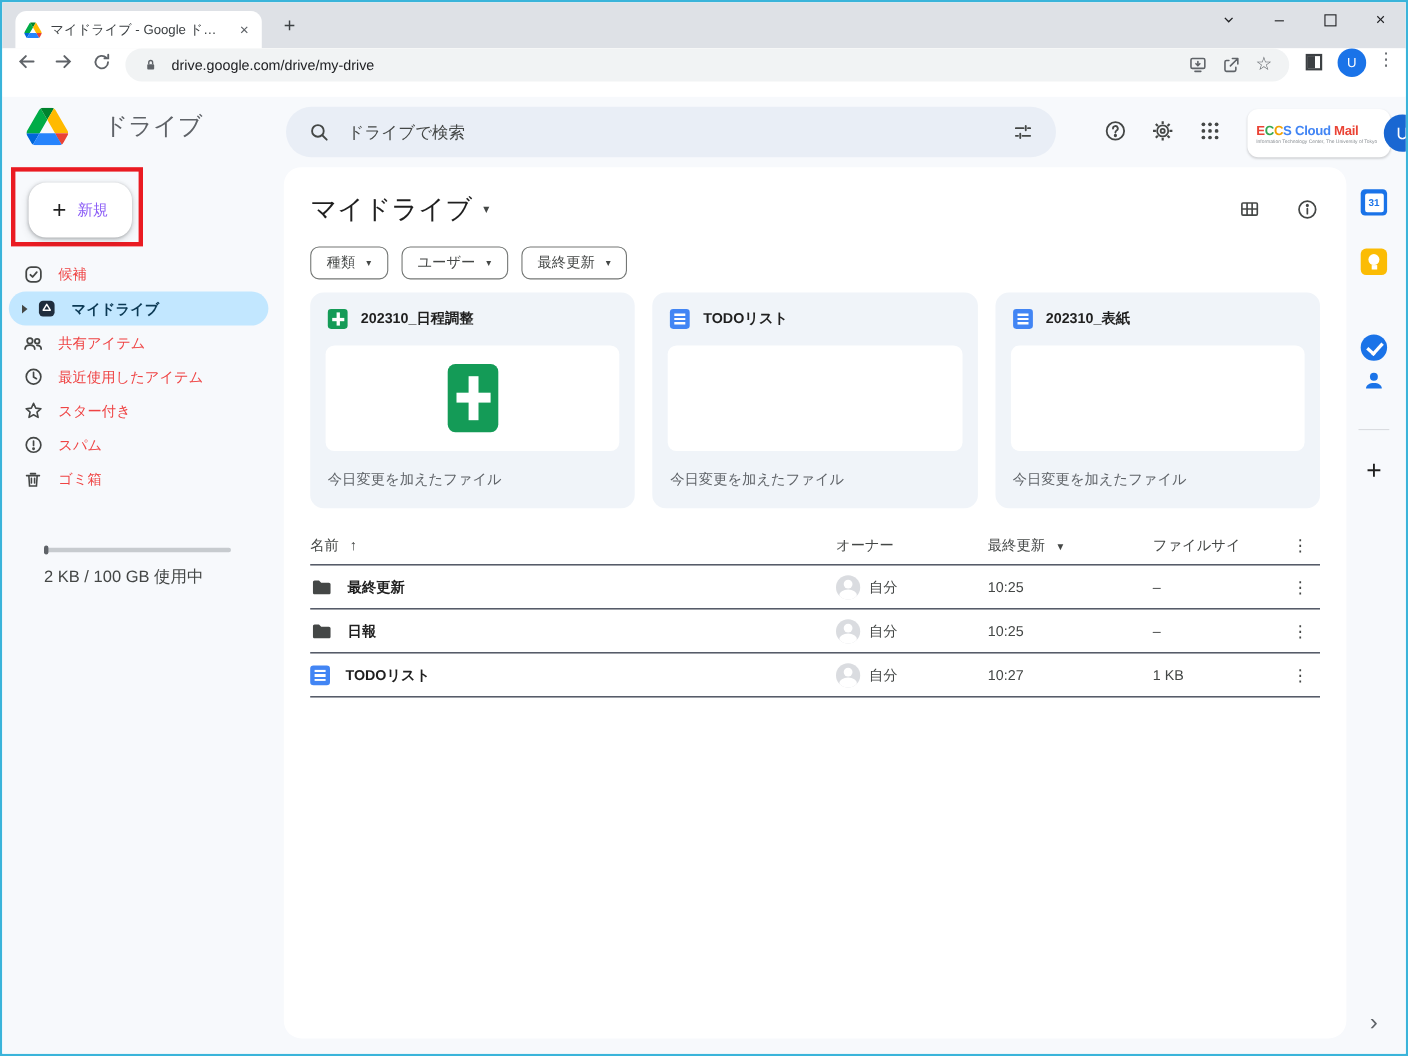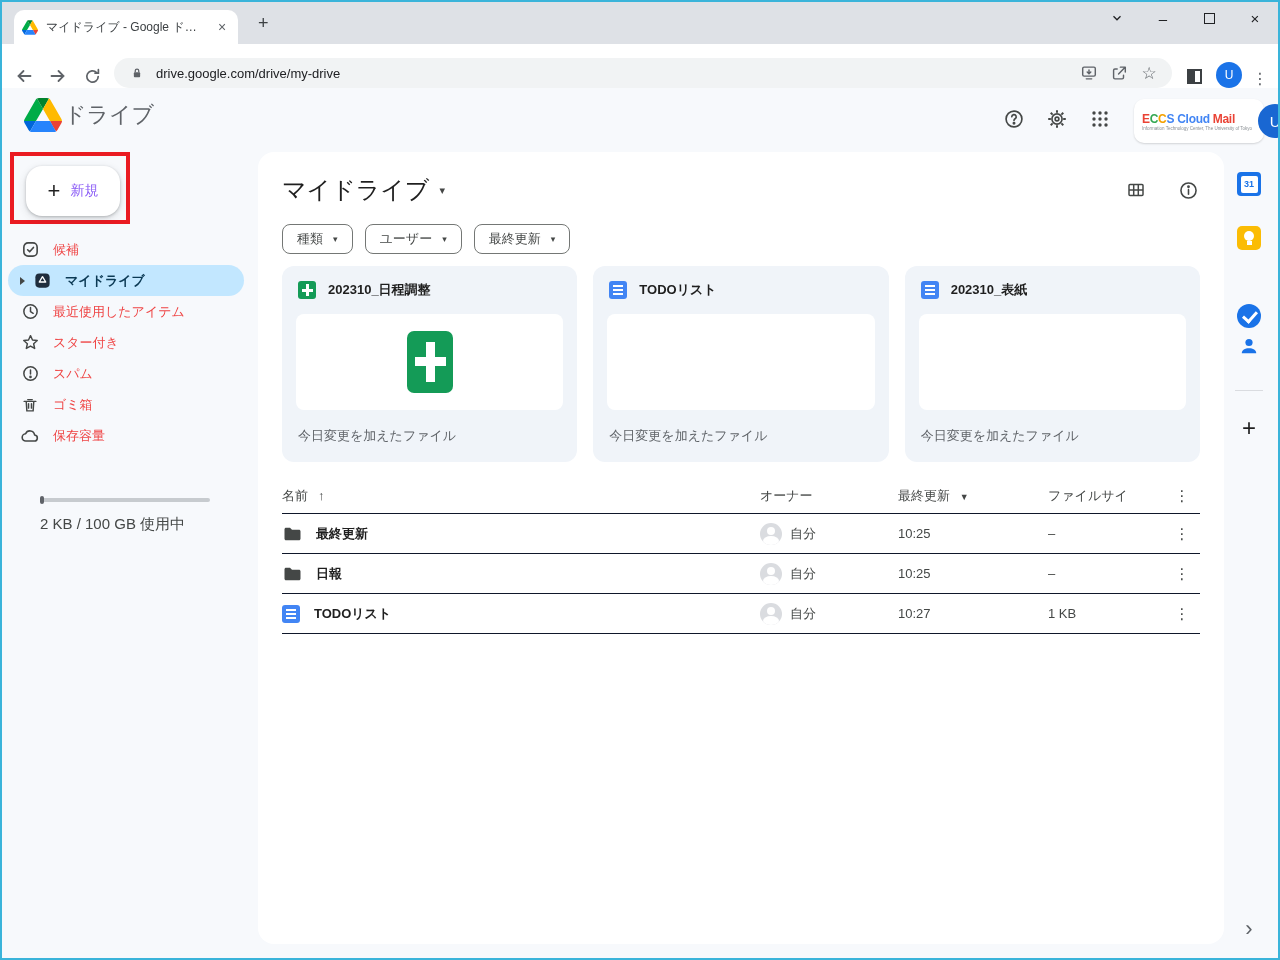--- a/index.html
+++ b/index.html
@@ -13,37 +13,37 @@
          border-radius:10px 10px 0 0; display:flex; align-items:center; padding:0 8px; gap:8px; }
   .tab-title { flex:1; font-size:12px; color:#3c4043; white-space:nowrap; overflow:hidden; text-overflow:ellipsis; }
   .tab-close { font-size:14px; color:#5f6368; width:16px; text-align:center; cursor:pointer; }
   .newtab-btn { position:absolute; left:256px; top:13px; font-size:18px; color:#3c4043; line-height:16px; }
   .win-controls { position:absolute; right:0; top:0; display:flex; height:32px; }
   .win-btn { width:46px; height:32px; display:flex; align-items:center; justify-content:center;
              color:#202124; font-size:15px; }
   .max-box { width:11px; height:11px; border:1.5px solid #202124; }
 
   .toolbar { position:absolute; top:42px; left:0; right:0; height:44px; background:#fff;
-             display:flex; align-items:flex-end; padding:0 10px; gap:10px; }
+             display:flex; align-items:flex-start; padding:0 10px; gap:10px; }
   .nav-ic { width:24px; height:24px; color:#5f6368; display:flex; align-items:center; justify-content:center; }
   .omnibox { flex:1; height:30px; background:#f1f3f4; border-radius:15px; display:flex;
              align-items:center; padding:0 12px; gap:8px; }
   .url-text { flex:1; font-size:13px; color:#202124; }
   .omni-ic { width:22px; height:22px; color:#5f6368; display:flex; align-items:center; justify-content:center; }
   .sidepanel-ic { width:15px; height:15px; border:2px solid #3c4043;
                   background:linear-gradient(to right,#3c4043 58%,#fff 58%); }
   .chrome-avatar { width:26px; height:26px; border-radius:50%; background:#1a73e8; color:#fff;
                    font-size:12px; display:flex; align-items:center; justify-content:center; }
   .kebab { font-size:16px; color:#5f6368; }
 
   
   .drive { position:absolute; top:86px; left:0; right:0; bottom:0; background:#f7f9fc; }
 
   
-  .app-logo-row { position:absolute; top:10px; left:22px; display:flex; align-items:center; gap:2px; }
+  .app-logo-row { position:absolute; top:10px; left:22px; display:flex; align-items:center; gap:32px; }
   .app-name { font-size:22px; color:#5f6368; }
   .red-box { position:absolute; top:64px; left:8px; width:120px; height:72px; border:4px solid #ea1b22; }
   .new-btn { position:absolute; top:10px; left:12px; width:94px; height:50px; background:#fff;
              border-radius:16px; box-shadow:0 1px 3px rgba(60,64,67,.3),0 3px 8px rgba(60,64,67,.15);
              display:flex; align-items:center; justify-content:center; gap:10px; cursor:pointer; }
   .new-plus { font-size:22px; color:#1f1f1f; line-height:20px; }
   .new-label { font-size:14px; color:#8b5cf6; }
   .nav { position:absolute; top:146px; left:0; width:242px; display:flex; flex-direction:column; }
   .nav-item { height:31px; display:flex; align-items:center; padding-left:18px; gap:13px;
               font-size:13px; color:#ef4444; border-radius:0 16px 16px 0; cursor:pointer; position:relative; }
@@ -256,20 +256,31 @@
         <span class="nav-icon">
           <svg width="19" height="19" viewBox="0 0 20 20">
               <rect x="2.5" y="2.5" width="15" height="15" rx="4" fill="#1f2d3d"></rect>
               <path d="M10 6l3.4 5.6H6.6z" fill="none" stroke="#fff" stroke-width="1.4" stroke-linejoin="round"></path>
             </svg>
         </span>
         <span>マイドライブ</span>
       </div>
       <div class="nav-item">
         <span class="nav-icon">
+          <svg width="20" height="20" viewBox="0 0 20 20" fill="none" stroke="currentColor" stroke-width="1.6" stroke-linecap="round">
+              <circle cx="7.2" cy="7.8" r="2.5"></circle>
+              <path d="M2.8 15.3c0-2.3 2-3.6 4.4-3.6s4.4 1.3 4.4 3.6"></path>
+              <circle cx="13.8" cy="8.2" r="2.1"></circle>
+              <path d="M13.6 12c2.2.1 3.8 1.3 3.8 3.3" fill="none"></path>
+            </svg>
+        </span>
+        <span>共有アイテム</span>
+      </div>
+      <div class="nav-item">
+        <span class="nav-icon">
           <svg width="19" height="19" viewBox="0 0 20 20" fill="none" stroke="currentColor" stroke-width="1.6" stroke-linecap="round">
               <circle cx="10" cy="10" r="7"></circle>
               <path d="M10 5.8v4.4l2.8 1.7"></path>
             </svg>
         </span>
         <span>最近使用したアイテム</span>
       </div>
       <div class="nav-item">
         <span class="nav-icon">
           <svg width="19" height="19" viewBox="0 0 20 20" fill="none" stroke="currentColor" stroke-width="1.5" stroke-linejoin="round">
@@ -289,35 +300,42 @@
         <span>スパム</span>
       </div>
       <div class="nav-item">
         <span class="nav-icon">
           <svg width="18" height="18" viewBox="0 0 20 20" fill="none" stroke="currentColor" stroke-width="1.6" stroke-linecap="round">
               <path d="M7.5 4h5M3.5 6h13M5.8 6l.7 10.5h7L14.2 6M8.4 8.7v4.8M11.6 8.7v4.8"></path>
             </svg>
         </span>
         <span>ゴミ箱</span>
       </div>
-      <div class="nav-item">
-        <span class="nav-icon">
-          <svg width="20" height="20" viewBox="0 0 20 20" fill="none" stroke="currentColor" stroke-width="1.6" stroke-linejoin="round">
-              <path d="M6 15a3.6 3.6 0 0 1-.4-7.2A4.7 4.7 0 0 1 14.6 9 3 3 0 0 1 14 15z"></path>
-            </svg>
-        </span>
-        <span>保存容量</span>
-      </div>
     </div>
 
     <div class="storage-bar">
       <div class="storage-thumb"></div>
     </div>
     <div class="storage-text">2 KB / 100 GB 使用中</div>
 
+    <div class="searchbar">
+      <span class="hdr-ic" style="position:static">
+        <svg width="20" height="20" viewBox="0 0 20 20" fill="none" stroke="currentColor" stroke-width="1.7" stroke-linecap="round">
+            <circle cx="9" cy="9" r="5.3"></circle>
+            <path d="M13.2 13.2L17 17"></path>
+          </svg>
+      </span>
+      <span class="search-placeholder">ドライブで検索</span>
+      <span class="hdr-ic" style="position:static">
+        <svg width="20" height="20" viewBox="0 0 20 20" fill="none" stroke="currentColor" stroke-width="1.7" stroke-linecap="round">
+            <path d="M3.5 6.5h7M14.5 6.5h2M3.5 13.5h2M9.5 13.5h7"></path>
+            <path d="M12.5 4.5v4M7.5 11.5v4"></path>
+          </svg>
+      </span>
+    </div>
 
     <div class="hdr-ic" style="top:19px; left:1000px;">
       <svg width="22" height="22" viewBox="0 0 20 20" fill="none" stroke="currentColor" stroke-width="1.5">
           <circle cx="10" cy="10" r="7.2"></circle>
           <path d="M8 8a2 2 0 1 1 3 1.7c-.7.4-1 .8-1 1.6" stroke-linecap="round"></path>
           <circle cx="10" cy="13.8" r="0.6" fill="currentColor"></circle>
         </svg>
     </div>
     <div class="hdr-ic" style="top:19px; left:1043px;">
       <svg width="22" height="22" viewBox="0 0 20 20" fill="none" stroke="currentColor" stroke-width="1.5">

